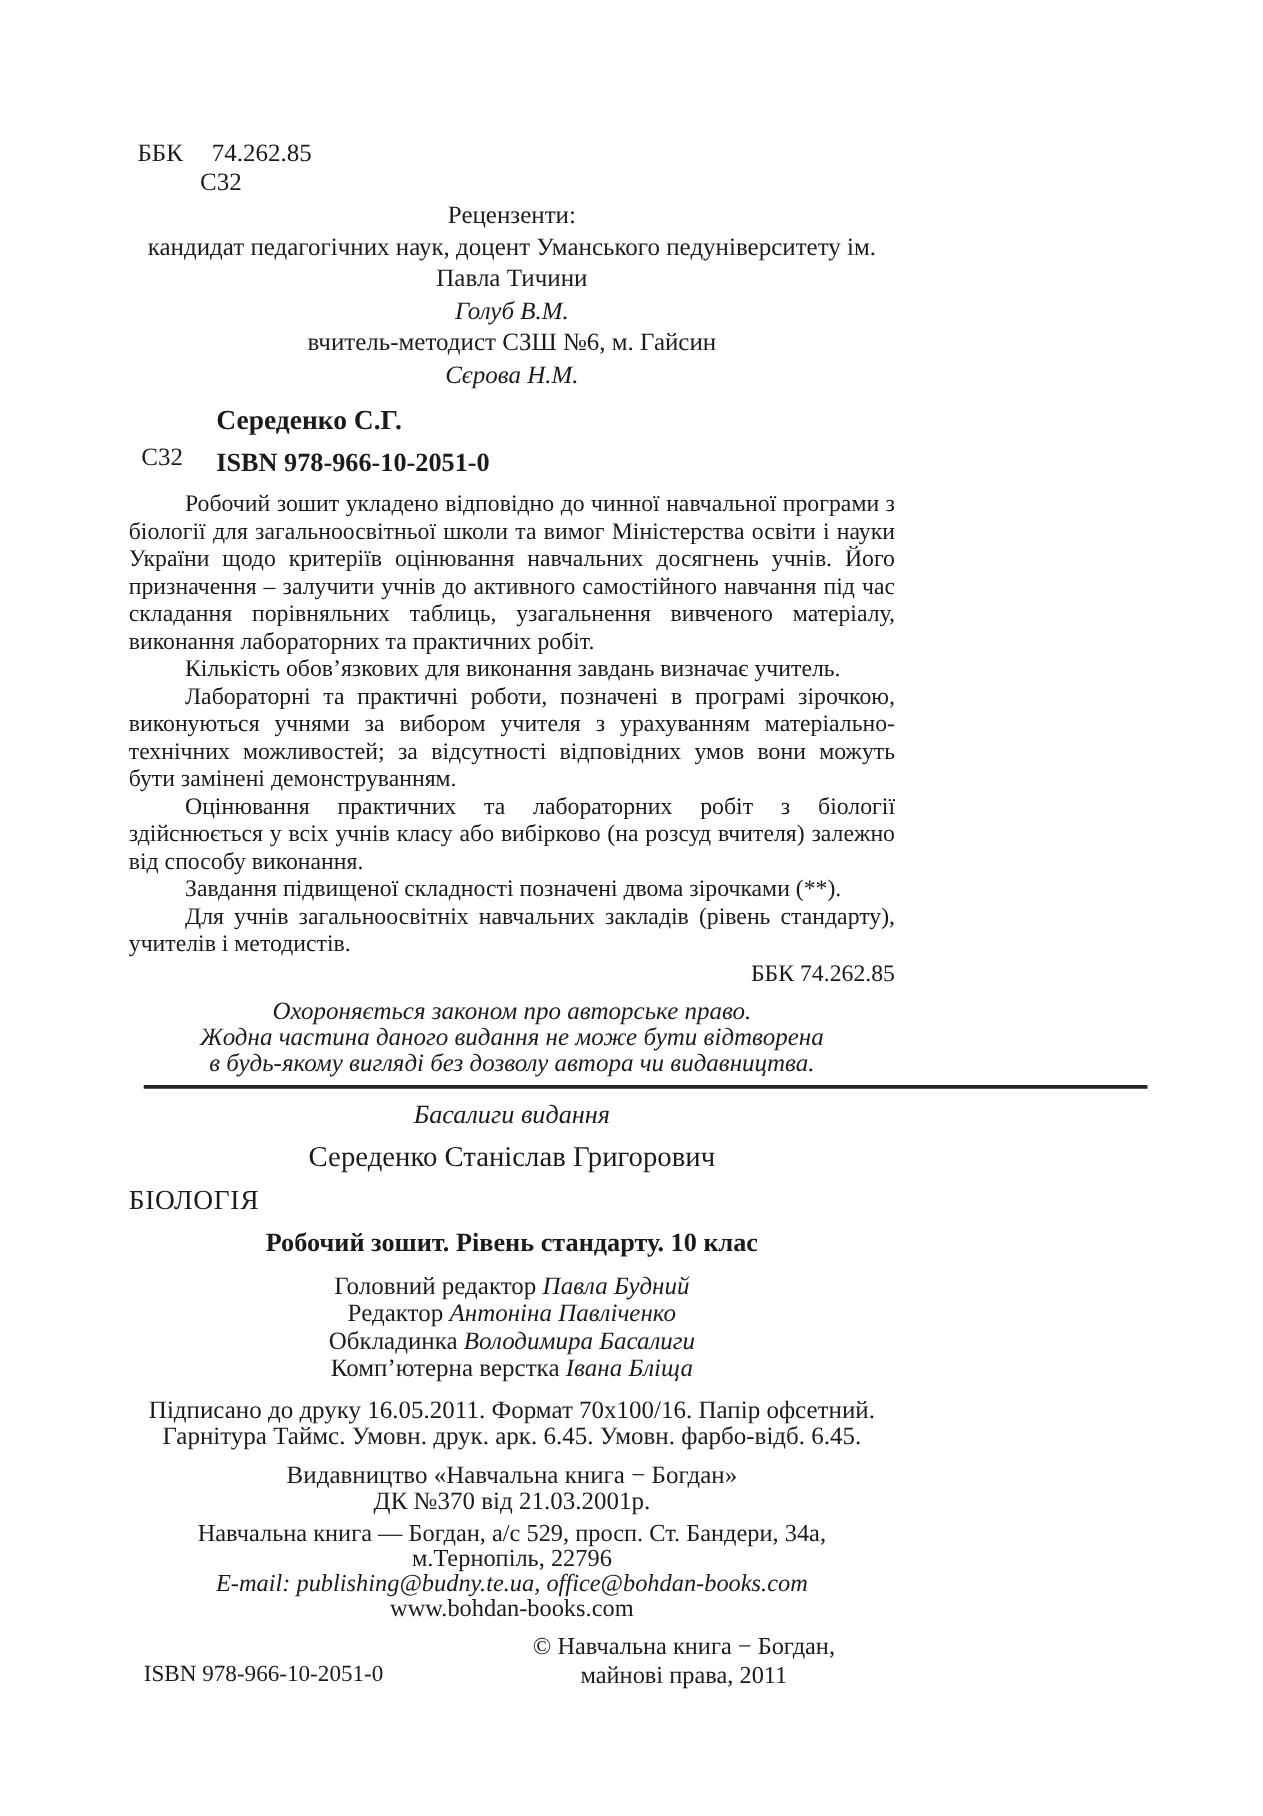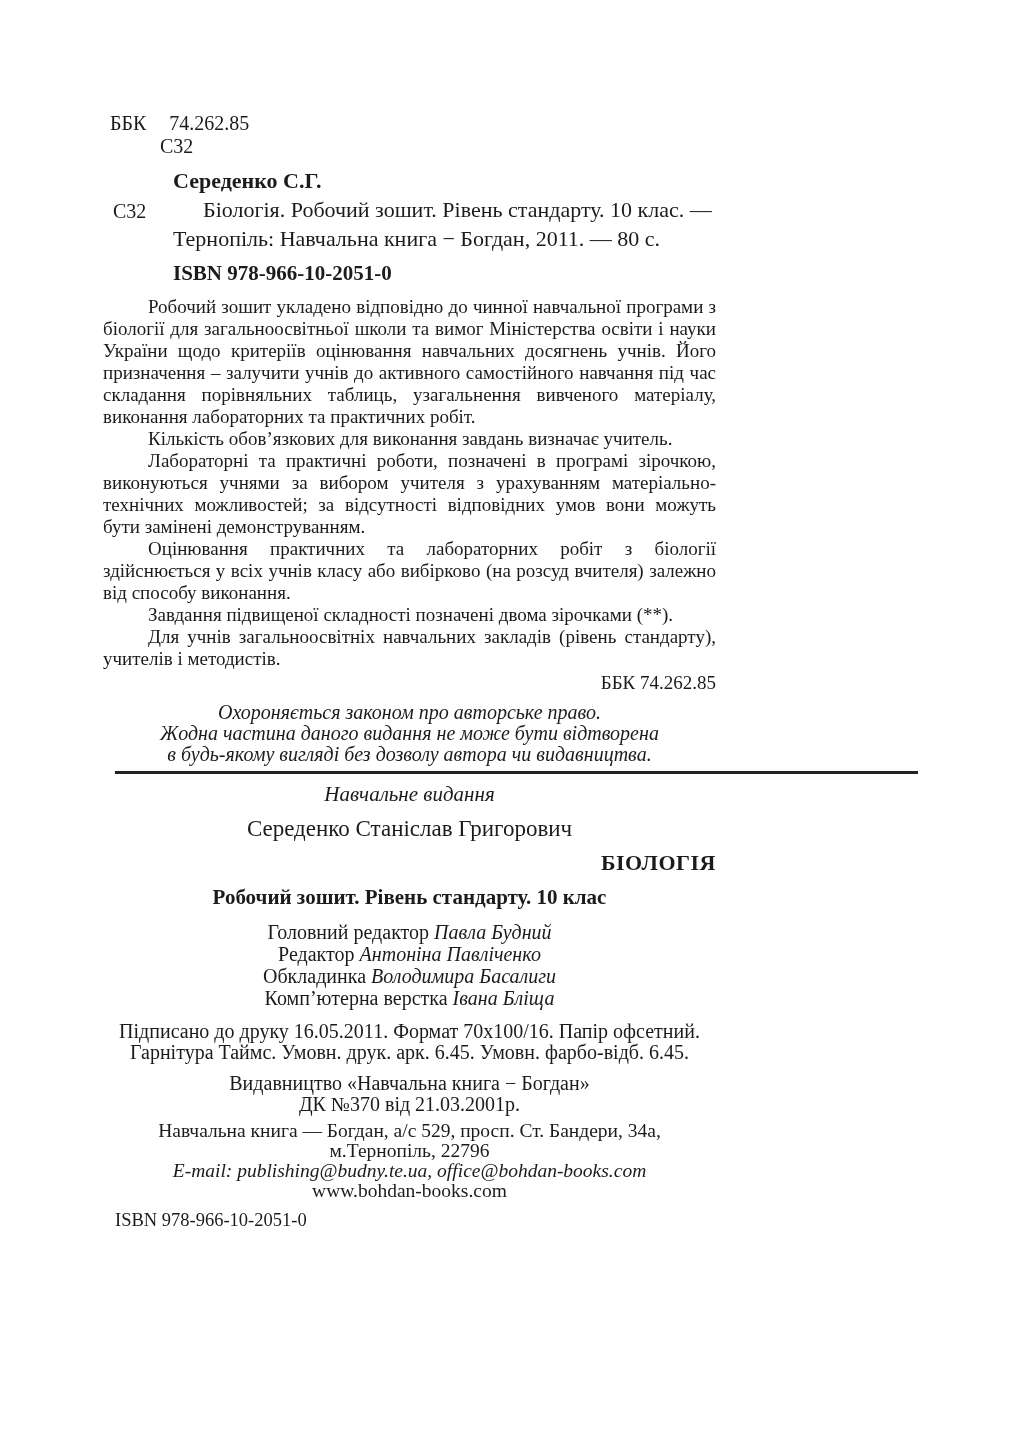--- a/index.html
+++ b/index.html
@@ -38,21 +38,21 @@
 
   
   .protect { text-align: center; font-style: italic; font-size: 20px; line-height: 21px; margin-top: 8px; }
 
   
   .rule { border: none; border-top: 3px solid #222; width: 803px; margin: 6px 0 0 12px; }
 
   
   .ed-type     { text-align: center; font-style: italic; font-size: 21px; margin-top: 8px; }
   .ed-author   { text-align: center; font-size: 23px; margin-top: 9px; }
-  .ed-title    { text-align: right; font-weight: bold; font-size: 22px; margin-top: 8px; letter-spacing: 0.5px; }
+  .ed-title    { text-align: left; font-weight: normal; font-size: 22px; margin-top: 8px; letter-spacing: 0.5px; }
   .ed-subtitle { text-align: center; font-weight: bold; font-size: 21px; margin-top: 9px; }
   .staff { text-align: center; font-size: 20px; line-height: 22px; margin-top: 11px; }
 
   
   .print     { text-align: center; font-size: 20px; line-height: 21px; margin-top: 12px; }
   .publisher { text-align: center; font-size: 20px; line-height: 21px; margin-top: 10px; }
   .address   { text-align: center; font-size: 19.5px; line-height: 20px; margin-top: 6px; }
 
   
   .footer { display: flex; justify-content: space-between; align-items: flex-end; margin-top: 8px; }
@@ -65,25 +65,31 @@
 <div class="page">
 
   <div>
     <div class="bbk-line">
       <span class="lbl">ББК</span>
       <span class="num">74.262.85</span>
     </div>
     <div class="c32-top">С32</div>
   </div>
 
+  <div class="reviewers">
+    <div>Рецензенти:</div>
+    <div>кандидат педагогічних наук, доцент Уманського педуніверситету ім. Павла Тичини</div>
+    <div class="it">Голуб В.М.</div>
+    <div>вчитель-методист СЗШ №6, м. Гайсин</div>
+    <div class="it">Сєрова Н.М.</div>
+  </div>
 
   <div class="citation">
     <span class="cit-code">С32</span>
     <div class="b">Середенко С.Г.</div>
-    <div class="cit-text">Біологія. Робочий зошит. Рівень стандарту. 10 клас. — Тернопіль: Навчальна книга − Богдан, 2011. — 80 с.</div>
     <div class="cit-isbn b">ISBN 978-966-10-2051-0</div>
   </div>
 
   <div class="annotation">
     <p>Робочий зошит укладено відповідно до чинної навчальної програми з біології для загальноосвітньої школи та вимог Міністерства освіти і науки України щодо критеріїв оцінювання навчальних досягнень учнів. Його призначення – залучити учнів до активного самостійного навчання під час складання порівняльних таблиць, узагальнення вивченого матеріалу, виконання лабораторних та практичних робіт.</p>
     <p>Кількість обов’язкових для виконання завдань визначає учитель.</p>
     <p>Лабораторні та практичні роботи, позначені в програмі зірочкою, виконуються учнями за вибором учителя з урахуванням матеріально-технічних можливостей; за відсутності відповідних умов вони можуть бути замінені демонструванням.</p>
     <p>Оцінювання практичних та лабораторних робіт з біології здійснюється у всіх учнів класу або вибірково (на розсуд вчителя) залежно від способу виконання.</p>
     <p>Завдання підвищеної складності позначені двома зірочками (**).</p>
     <p>Для учнів загальноосвітніх навчальних закладів (рівень стандарту), учителів і методистів.</p>
@@ -91,21 +97,21 @@
   <div class="bbk-right">ББК 74.262.85</div>
 
   <div class="protect">
     <div>Охороняється законом про авторське право.</div>
     <div>Жодна частина даного видання не може бути відтворена</div>
     <div>в будь-якому вигляді без дозволу автора чи видавництва.</div>
   </div>
 
   <hr class="rule">
 
-  <div class="ed-type">Навчальне видання</div>
+  <div class="ed-type">Басалиги видання</div>
   <div class="ed-author">Середенко Станіслав Григорович</div>
   <div class="ed-title">БІОЛОГІЯ</div>
   <div class="ed-subtitle">Робочий зошит. Рівень стандарту. 10 клас</div>
 
   <div class="staff">
     <div><span>Головний редактор</span> <span class="it">Павла Будний</span></div>
     <div><span>Редактор</span> <span class="it">Антоніна Павліченко</span></div>
     <div><span>Обкладинка</span> <span class="it">Володимира Басалиги</span></div>
     <div><span>Комп’ютерна верстка</span> <span class="it">Івана Бліща</span></div>
   </div>
@@ -121,15 +127,19 @@
   </div>
 
   <div class="address">
     <div>Навчальна книга — Богдан, а/с 529, просп. Ст. Бандери, 34а, м.Тернопіль, 22796</div>
     <div class="it">E-mail: publishing@budny.te.ua, office@bohdan-books.com</div>
     <div>www.bohdan-books.com</div>
   </div>
 
   <div class="footer">
     <div class="footer-isbn">ISBN 978-966-10-2051-0</div>
+    <div class="footer-copy">
+      <div>© Навчальна книга − Богдан,</div>
+      <div>майнові права, 2011</div>
+    </div>
   </div>
 
 </div>
 
 </body></html>

